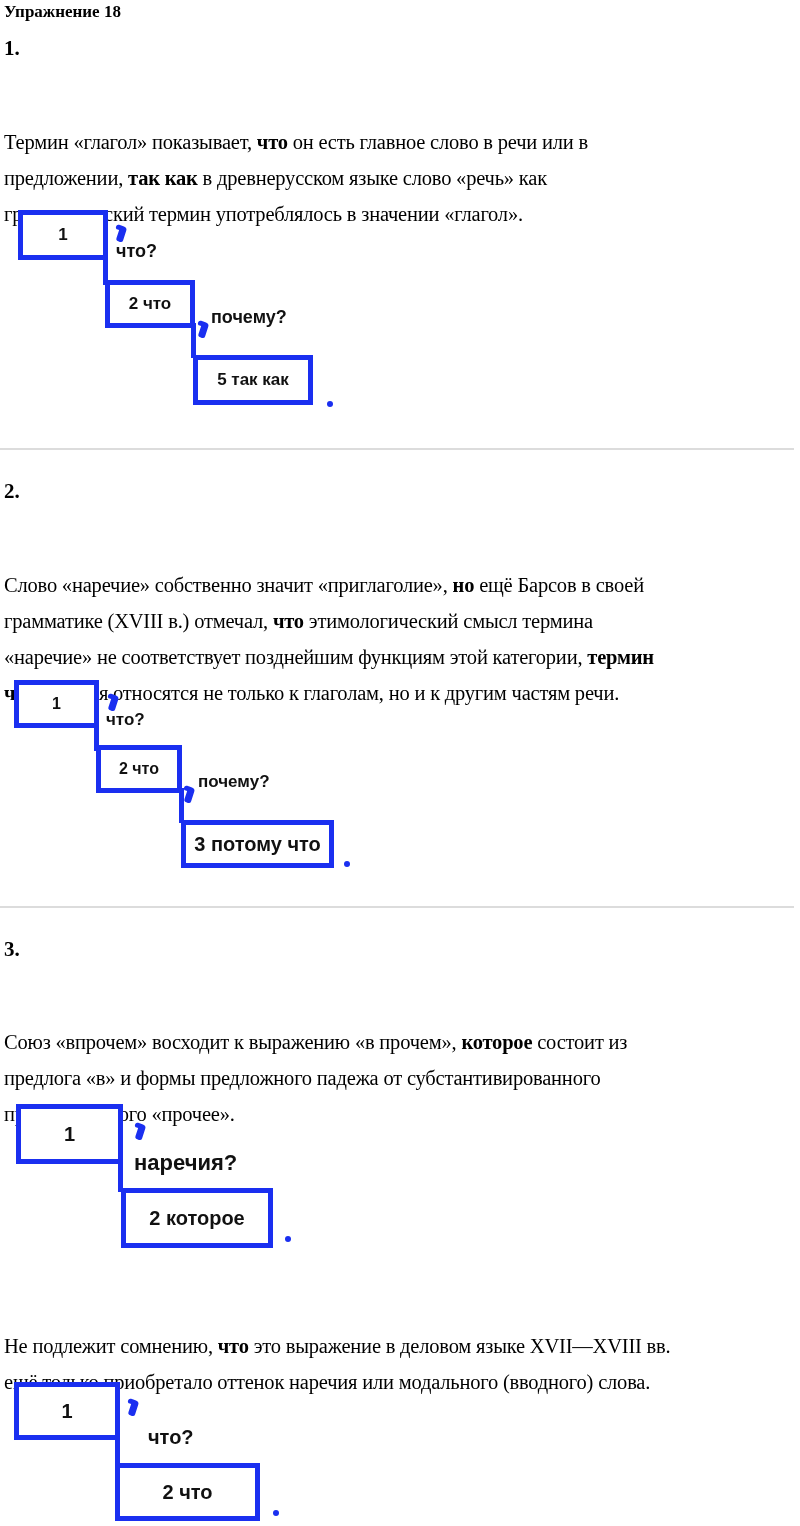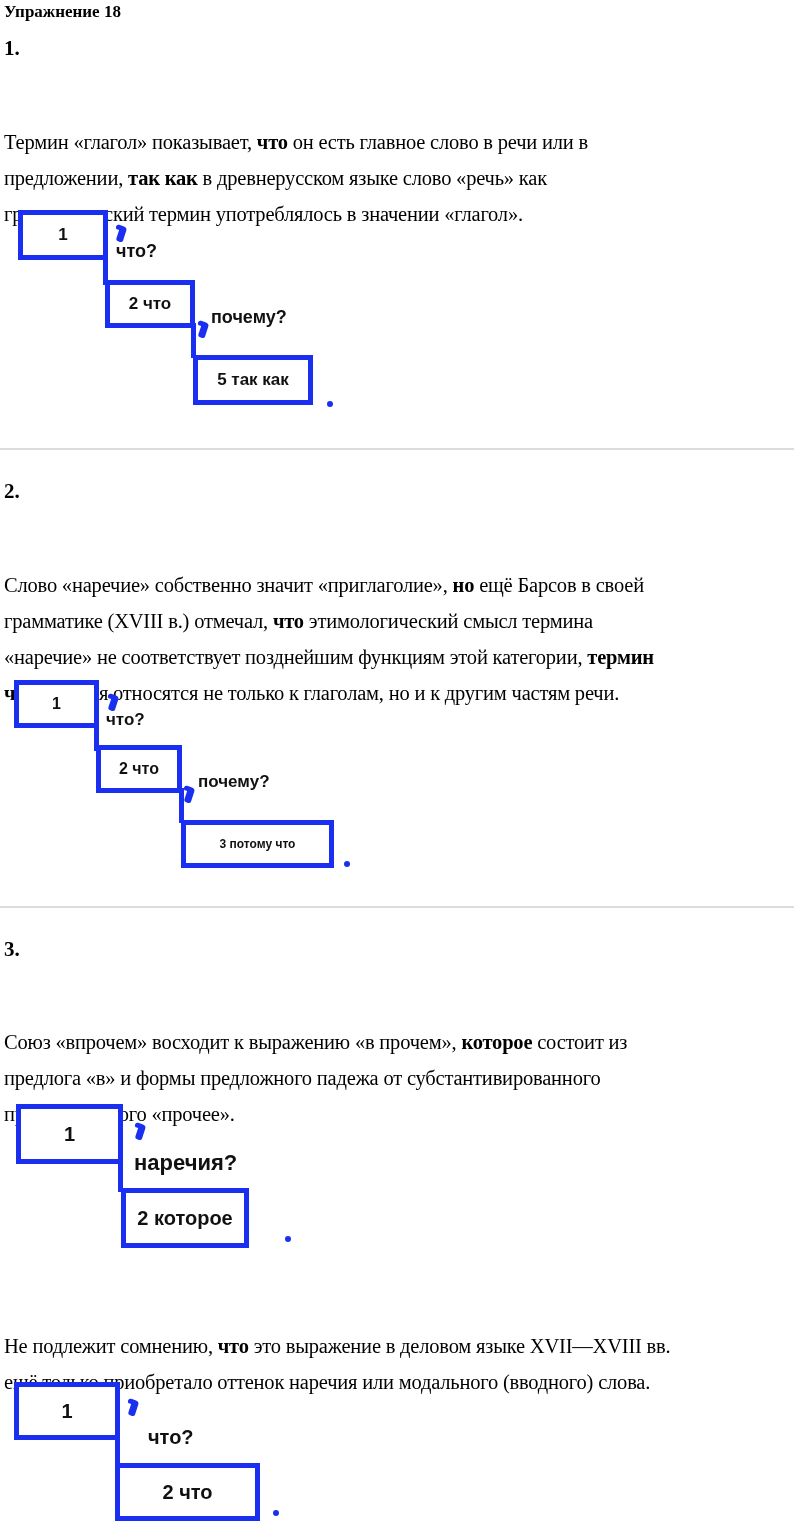--- a/index.html
+++ b/index.html
@@ -47,33 +47,33 @@
 <div class="abs para" style="top:531px">Слово «наречие» собственно значит «приглаголие», <b>но</b> ещё Барсов в своей<br>грамматике (XVIII в.) отмечал, <b>что</b> этимологический смысл термина<br>«наречие» не соответствует позднейшим функциям этой категории, <b>термин</b><br><b>что</b> наречия относятся не только к глаголам, но и к другим частям речи.</div>
 <div>
   <div class="box" style="left:14px;top:680px;width:85px;height:48px;font-size:16px">1</div>
   <div class="conn" style="left:94px;top:723px;height:28px"></div>
   <div class="tick" style="left:110px;top:695px"></div>
   <div class="q" style="left:106px;top:710px;font-size:17px">что?</div>
   <div class="box" style="left:96px;top:745px;width:86px;height:48px;font-size:16px">2 что</div>
   <div class="conn" style="left:179px;top:788px;height:35px"></div>
   <div class="tick" style="left:186px;top:787px"></div>
   <div class="q" style="left:198px;top:772px;font-size:17px">почему?</div>
-  <div class="box" style="left:181px;top:820px;width:153px;height:48px;font-size:12px">3 потому что</div>
+  <div class="box" style="left:181px;top:820px;width:153px;height:48px;font-size:20px">3 потому что</div>
   <div class="dot" style="left:344px;top:861px"></div>
 </div>
 <div class="abs sep" style="top:906px"></div>
 
 <div class="abs num" style="top:937px">3.</div>
 <div class="abs para" style="top:988px">Союз «впрочем» восходит к выражению «в прочем», <b>которое</b> состоит из<br>предлога «в» и формы предложного падежа от субстантивированного<br>прилагательного «прочее».</div>
 <div>
   <div class="box" style="left:16px;top:1104px;width:107px;height:60px;font-size:20px">1</div>
   <div class="conn" style="left:118px;top:1158px;height:34px"></div>
   <div class="tick" style="left:137px;top:1124px"></div>
   <div class="q" style="left:134px;top:1150px;font-size:22px">наречия?</div>
-  <div class="box" style="left:121px;top:1188px;width:128px;height:60px;font-size:20px">2 которое</div>
+  <div class="box" style="left:121px;top:1188px;width:152px;height:60px;font-size:20px">2 которое</div>
   <div class="dot" style="left:285px;top:1236px"></div>
 </div>
 <div class="abs para" style="top:1292px">Не подлежит сомнению, <b>что</b> это выражение в деловом языке XVII—XVIII вв.<br>ещё только приобретало оттенок наречия или модального (вводного) слова.</div>
 <div>
   <div class="box" style="left:14px;top:1382px;width:106px;height:58px;font-size:20px">1</div>
   <div class="conn" style="left:115px;top:1435px;height:32px"></div>
   <div class="tick" style="left:130px;top:1400px"></div>
   <div class="q" style="left:148px;top:1426px;font-size:20px">что?</div>
   <div class="box" style="left:115px;top:1463px;width:145px;height:58px;font-size:20px">2 что</div>
   <div class="dot" style="left:273px;top:1510px"></div>

